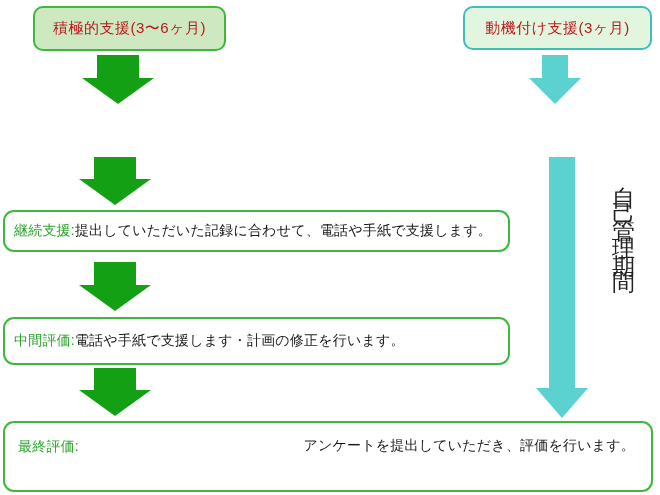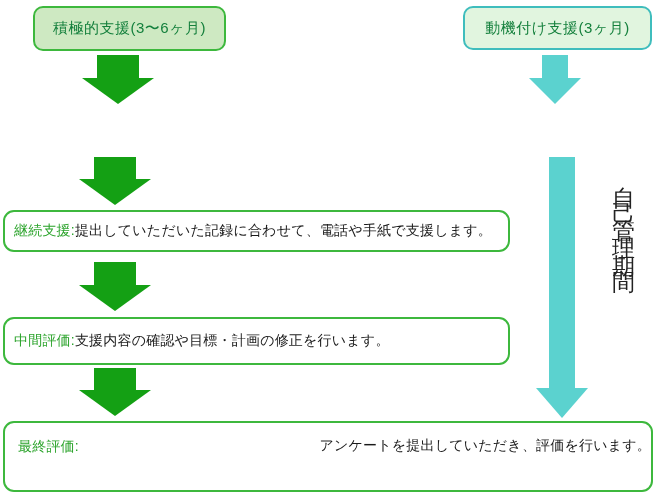--- a/index.html
+++ b/index.html
@@ -9,21 +9,21 @@
     background:#ffffff;
     font-family:"Liberation Sans","DejaVu Sans",sans-serif;
     overflow:hidden;
   }
   
   .pill{
     position:absolute;
     box-sizing:border-box;
     border-radius:10px;
     display:flex;align-items:center;justify-content:center;
-    font-size:15px;color:#15803d;
+    font-size:15px;color:#b91c1c;
     letter-spacing:0.5px;
   }
   .pill.active{
     left:33px;top:6px;width:193px;height:45px;
     background:#cee9c2;border:2.5px solid #3db83d;
   }
   .pill.motiv{
     left:463px;top:6px;width:189px;height:44px;
     background:#e1f5df;border:2.5px solid #3fbdbd;
   }
@@ -38,21 +38,21 @@
     padding-left:9px;
     font-size:14px;color:#1a1a1a;
     letter-spacing:0.2px;
   }
   .step .lbl{color:#2aa32a;white-space:pre;}
   .step.s1{top:108px;width:650px;height:47px;}
   .step.s2{top:210px;width:507px;height:42px;}
   .step.s3{top:317px;width:507px;height:48px;}
   .step.s4{
     top:421px;width:650px;height:71px;
-    display:block;padding:9px 0 0 0;
+    display:block;padding:9px 16px 0 0;
   }
   .step.s4 .lbl{position:absolute;left:13px;top:15px;font-size:14px;}
   .step.s4 .lines{width:100%;box-sizing:border-box;padding-left:30px;text-align:right;}
   .step.s4 .lines div{line-height:27px;}
   
   .arrow{
     position:absolute;
     display:flex;flex-direction:column;align-items:center;
   }
   .arrow .stem{flex:1;}
@@ -129,21 +129,21 @@
   </div>
 
 
   <div class="step s2">
     <span class="lbl">継続支援:</span>
       <span>提出していただいた記録に合わせて、電話や手紙で支援します。</span>
   </div>
 
   <div class="step s3">
     <span class="lbl">中間評価:</span>
-      <span>支援内容の確認や目標・計画の修正を行います。</span>
+      <span>電話や手紙で支援します・計画の修正を行います。</span>
   </div>
 
   <div class="step s4">
     <span class="lbl">最終評価:</span>
     <div class="lines">
       <div>アンケートを提出していただき、評価を行います。</div>
     </div>
   </div>
 
   <div class="side-label">自己管理期間</div>

